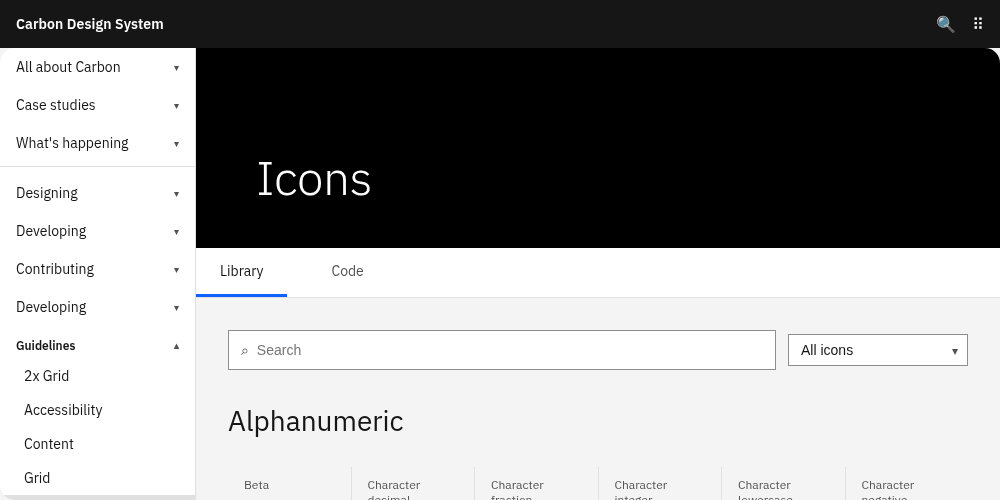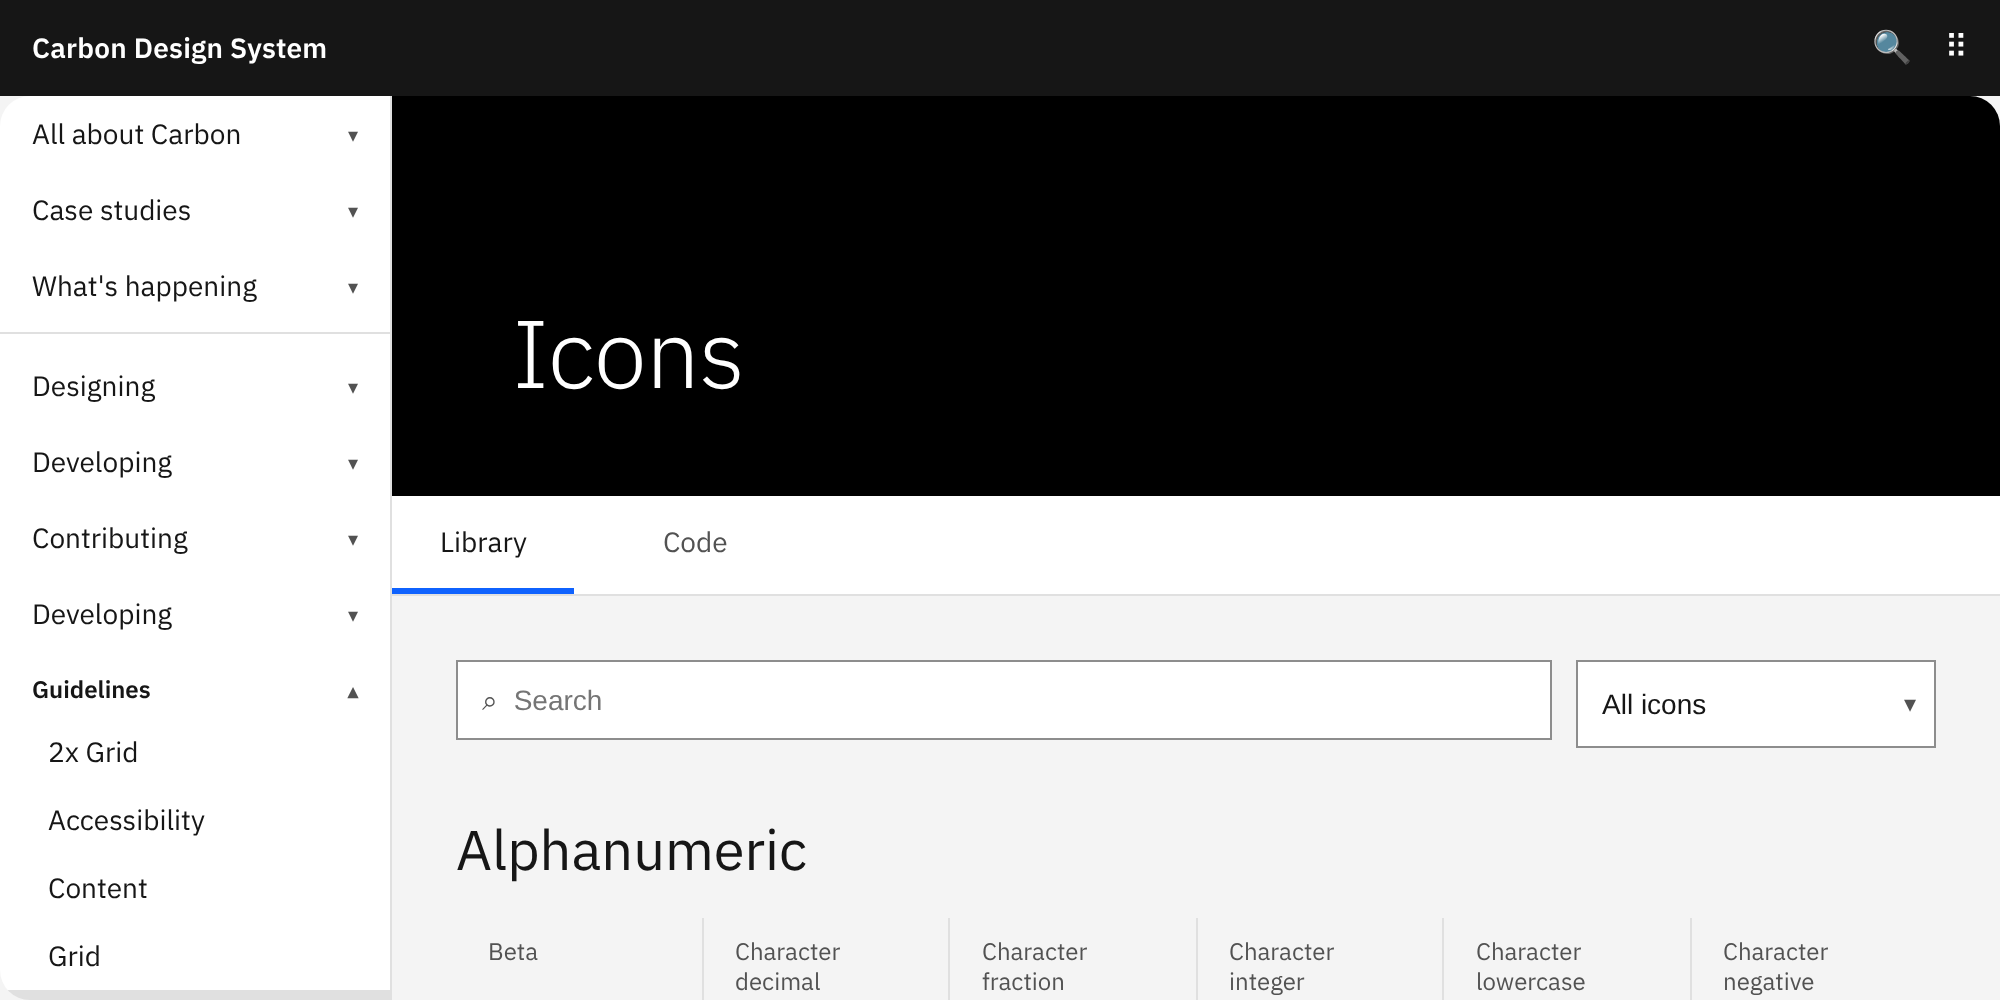--- a/index.html
+++ b/index.html
@@ -157,21 +157,21 @@
     }
     .search-icon { color: #525252; margin-right: 8px; font-size: 14px; }
     .dropdown-wrap {
       position: relative;
       display: flex;
       align-items: center;
     }
     .dropdown-wrap select {
       background: #ffffff;
       border: 1px solid #8d8d8d;
-      height: 44px;
+      height: 32px;
       padding: 0 36px 0 12px;
       font-size: 14px;
       color: #161616;
       appearance: none;
       cursor: pointer;
       width: 180px;
       outline: none;
     }
     .dropdown-chevron {
       position: absolute;
@@ -179,21 +179,21 @@
       pointer-events: none;
       color: #525252;
       font-size: 12px;
     }
 
     
     .section-title {
       font-size: 28px;
       font-weight: 400;
       color: #161616;
-      margin-bottom: 16px;
+      margin-bottom: 28px;
     }
 
     
     .table-headers {
       display: flex;
       gap: 1px;
       background: #e0e0e0;
     }
     .table-header-cell {
       background: #f4f4f4;

